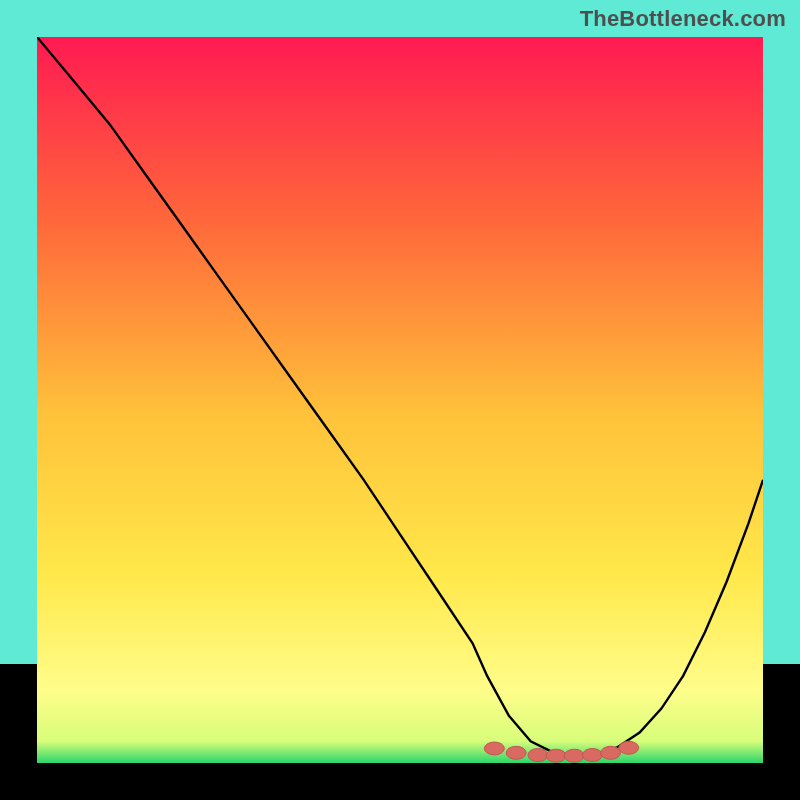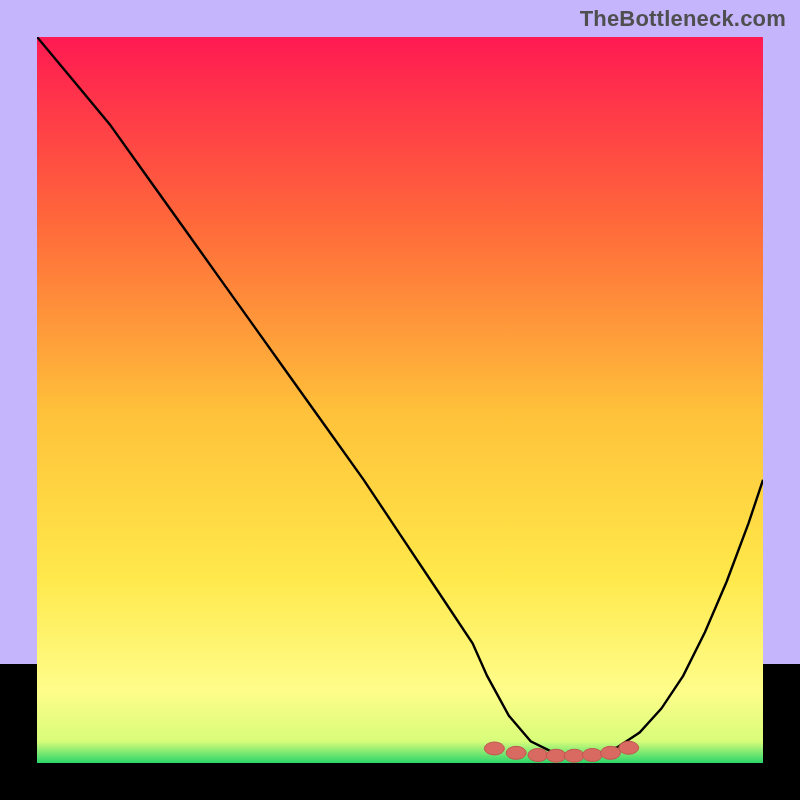--- a/index.html
+++ b/index.html
@@ -8,21 +8,21 @@
     width: 800px;
     height: 800px;
     background: #000;
     overflow: hidden;
     font-family: Arial, Helvetica, sans-serif;
   }
   .frame {
     position: relative;
     width: 800px;
     height: 664px;
-    background: #c4b5fd;
+    background: #5eead4;
   }
   .watermark {
     position: absolute;
     top: 6px;
     right: 14px;
     color: #4f4f4f;
     font-size: 22px;
     font-weight: 600;
     letter-spacing: 0.2px;
     user-select: none;

